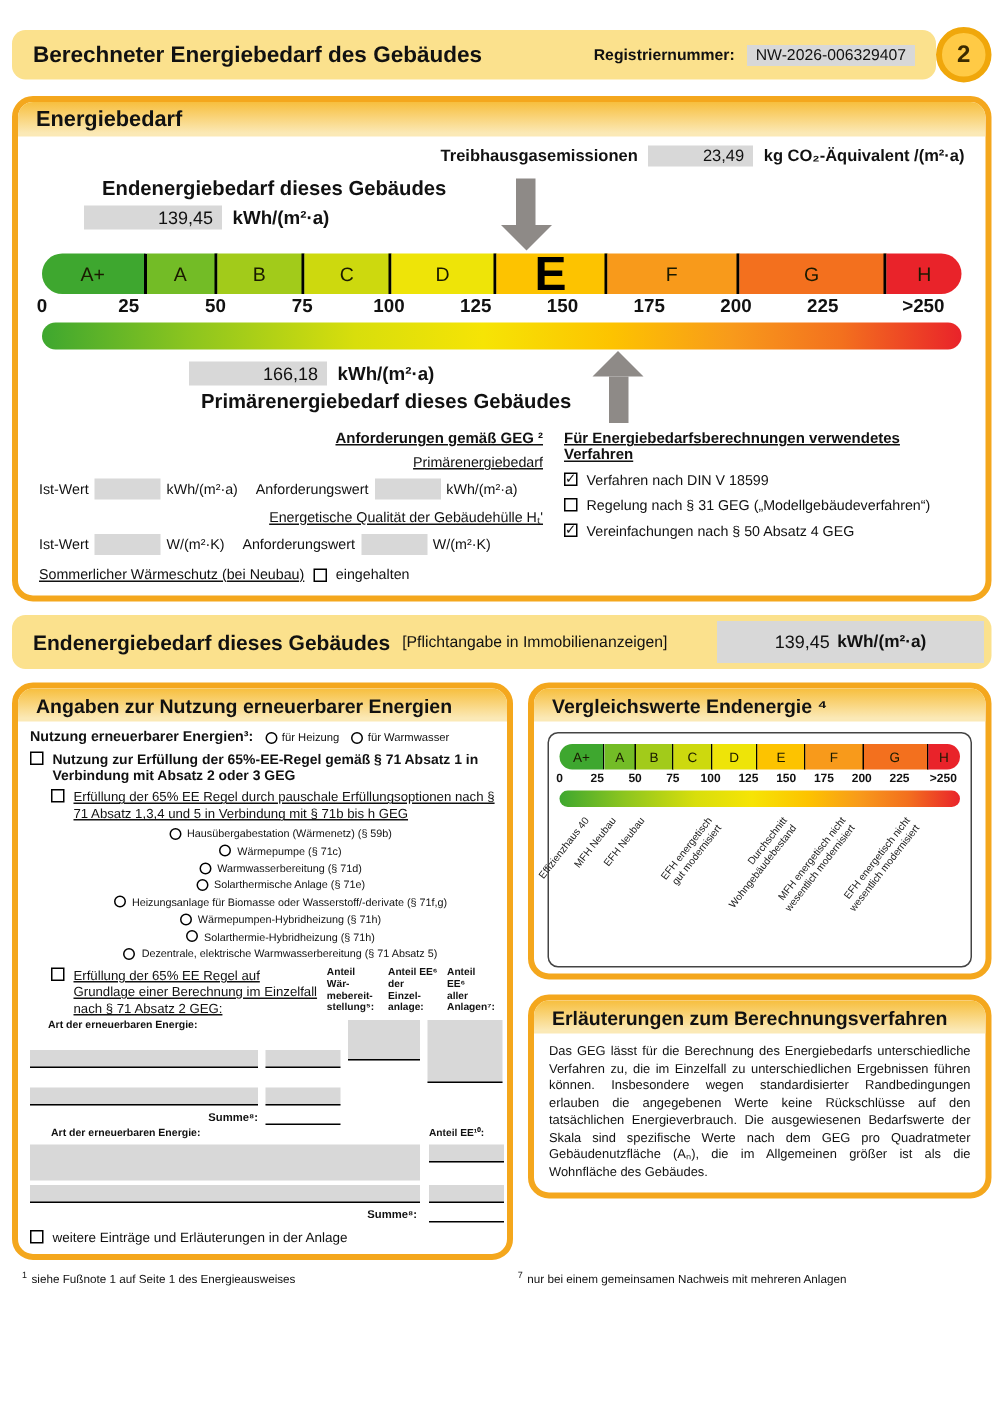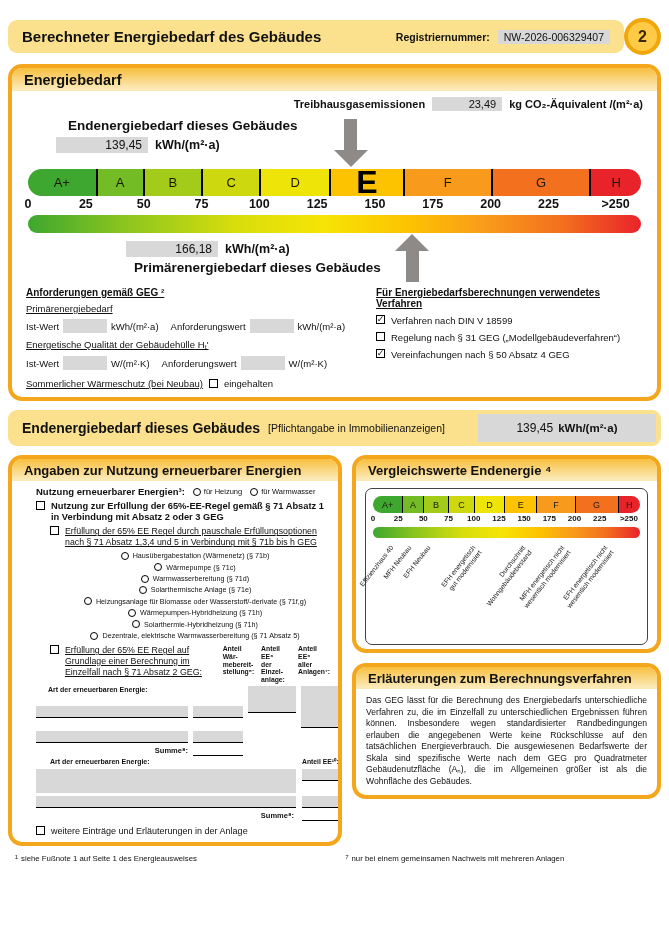--- a/index.html
+++ b/index.html
@@ -78,21 +78,21 @@
   .arrow .shaft { width: 13px; height: 31px; background: #8e8a87; margin: 0 auto; }
   .arrow .head-down { width: 0; height: 0; border-left: 17px solid transparent; border-right: 17px solid transparent; border-top: 17px solid #8e8a87; }
   .arrow .head-up { width: 0; height: 0; border-left: 17px solid transparent; border-right: 17px solid transparent; border-bottom: 17px solid #8e8a87; margin: 0 auto; }
   .arrow-down-pos { top: -50px; }
   .arrow-up-pos { top: 65px; }
 
   .prim-row { margin: 8px 0 0 100px; }
   .prim-label { font-size: 13.5px; font-weight: bold; margin: 3px 0 0 108px; }
 
   .two-col { display: flex; gap: 14px; margin-top: 12px; }
-  .col-left { width: 336px; font-size: 9.5px; }
+  .col-left { width: 336px; font-size: 9.5px; text-align: right; }
   .col-right { flex: 1; font-size: 9.5px; }
   .u-title { font-weight: bold; text-decoration: underline; font-size: 10px; }
   .u-sub { text-decoration: underline; margin-top: 5px; }
   .form-row { display: flex; align-items: center; gap: 4px; margin-top: 5px; }
   .form-row .gfield { width: 44px; height: 13px; }
   .chk { width: 9px; height: 9px; border: 1.2px solid #000; display: inline-flex; align-items: center; justify-content: center; font-size: 9px; line-height: 1; flex: 0 0 auto; background: #fff; }
   .radio { width: 8px; height: 8px; border: 1.2px solid #000; border-radius: 50%; display: inline-block; flex: 0 0 auto; background: #fff; }
   .chk-line { display: flex; align-items: flex-start; gap: 6px; margin-top: 6px; }
   .sommer-row { display: flex; align-items: center; gap: 6px; margin-top: 8px; }
 
@@ -109,21 +109,21 @@
   }
   .pflicht .gval .v { font-size: 12px; }
   .pflicht .gval .u { font-size: 11.5px; font-weight: bold; }
 
   
   .bottom { display: flex; gap: 10px; margin-top: 9px; align-items: stretch; }
   .b-left { width: 334px; }
   .b-right { flex: 1; display: flex; flex-direction: column; gap: 10px; }
   .b-left .sec-head, .b-right .sec-head { font-size: 13px; }
 
-  .ee-body { padding: 5px 8px 6px; font-size: 9px; margin-left: 16px; }
+  .ee-body { padding: 5px 8px 6px; font-size: 9px; }
   .ee-intro { display: flex; align-items: center; gap: 8px; }
   .ee-intro .lbl { font-weight: bold; font-size: 9.5px; }
   .r-opt { display: flex; align-items: center; gap: 3px; font-size: 7.5px; justify-content: center; }
   .ee-c1 { font-weight: bold; font-size: 9.3px; line-height: 1.2; }
   .ee-c1a { text-decoration: underline; font-size: 8.8px; line-height: 1.25; }
   .opt-list { margin: 3px 0 0 24px; }
   .opt-list .r-opt { font-size: 7.2px; margin-top: 2.4px; gap: 4px; }
   .colhead { font-size: 6.8px; font-weight: bold; white-space: pre-line; line-height: 1.15; }
   .einzel-grid { display: grid; grid-template-columns: 152px 50px 48px 50px; column-gap: 5px; row-gap: 3px; margin-top: 2px; align-items: start; }
   .art-lbl { font-size: 7px; font-weight: bold; }
@@ -310,21 +310,21 @@
           <span class="chk"></span>
           <span class="ee-c1">Nutzung zur Erfüllung der 65%-EE-Regel gemäß § 71 Absatz 1 in Verbindung mit Absatz 2 oder 3 GEG</span>
         </div>
         <div class="chk-line" style="margin-left:14px;margin-top:3px">
           <span class="chk"></span>
           <span class="ee-c1a">Erfüllung der 65% EE Regel durch pauschale Erfüllungsoptionen nach § 71 Absatz 1,3,4 und 5 in Verbindung mit § 71b bis h GEG</span>
         </div>
         <div class="opt-list">
             <div class="r-opt">
               <span class="radio"></span>
-              <span>Hausübergabestation (Wärmenetz) (§ 71b)</span>
+              <span>Hausübergabestation (Wärmenetz) (§ 59b)</span>
             </div>
             <div class="r-opt">
               <span class="radio"></span>
               <span>Wärmepumpe (§ 71c)</span>
             </div>
             <div class="r-opt">
               <span class="radio"></span>
               <span>Warmwasserbereitung (§ 71d)</span>
             </div>
             <div class="r-opt">

